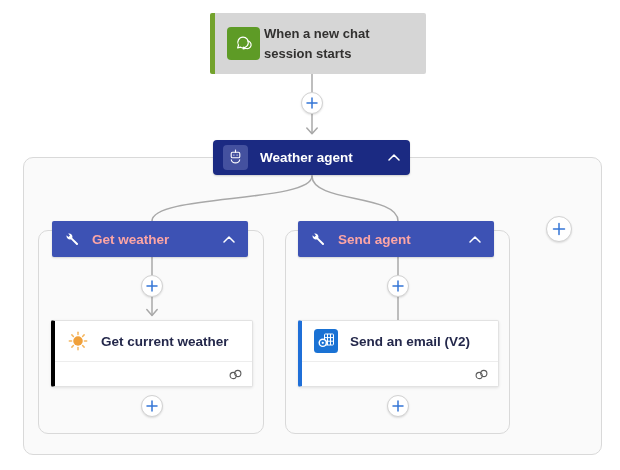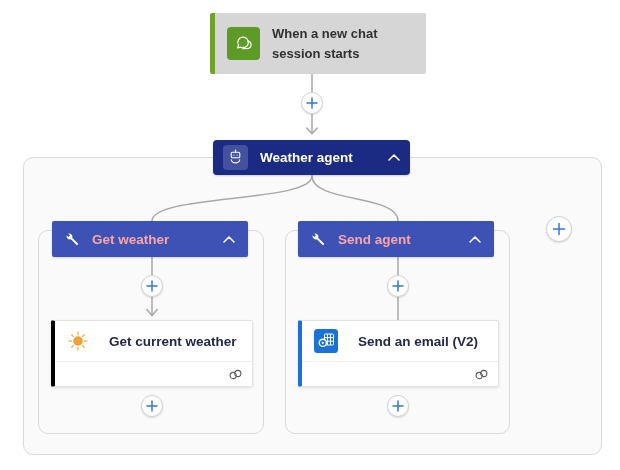--- a/index.html
+++ b/index.html
@@ -16,21 +16,21 @@
     position:absolute;border:1px solid #d9d9d9;border-radius:10px;z-index:2;
   }
   #group-get-weather{left:38px;top:230px;width:224px;height:202px;}
   #group-send-email{left:285px;top:230px;width:223px;height:202px;}
   
   .connectors{position:absolute;left:0;top:0;z-index:3;pointer-events:none;}
   
   .trigger-card{
     position:absolute;left:210px;top:13px;width:199px;height:61px;
     background:#d6d6d6;border-left:5px solid #73a22c;border-radius:2px;
-    display:flex;align-items:center;gap:12px;padding-left:12px;box-sizing:content-box;
+    display:flex;align-items:center;gap:4px;padding-left:12px;box-sizing:content-box;
     z-index:5;cursor:pointer;
   }
   .trigger-icon{
     width:33px;height:33px;border-radius:4px;background:#5e9b26;flex:0 0 auto;
     display:flex;align-items:center;justify-content:center;
   }
   .trigger-label{
     width:128px;font-size:13px;font-weight:600;line-height:20px;color:#323130;
   }
   
@@ -57,21 +57,21 @@
   .chevron{margin-left:auto;display:flex;align-items:center;cursor:pointer;}
   
   .action-card{
     position:absolute;width:197px;height:65px;background:#ffffff;
     border:1px solid #e2e2e2;border-left:4px solid #000;border-radius:2px;
     box-shadow:0 1px 3px rgba(0,0,0,.10);z-index:5;cursor:pointer;box-sizing:content-box;
   }
   #card-get-weather{left:51px;top:320px;}
   #card-send-email{left:298px;top:320px;width:196px;}
   .card-main{
-    height:40px;display:flex;align-items:center;gap:20px;padding:0 12px;
+    height:40px;display:flex;align-items:center;gap:12px;padding:0 12px;
     border-bottom:1px solid #ededed;
   }
   .card-title{font-size:13.5px;font-weight:600;color:#24284b;white-space:nowrap;}
   .card-footer{
     height:24px;display:flex;align-items:center;justify-content:flex-end;padding:0 10px;
   }
   .icon-box{flex:0 0 auto;display:flex;align-items:center;justify-content:center;}
   
   .plus-btn{
     position:absolute;width:22px;height:22px;border-radius:50%;background:#ffffff;

